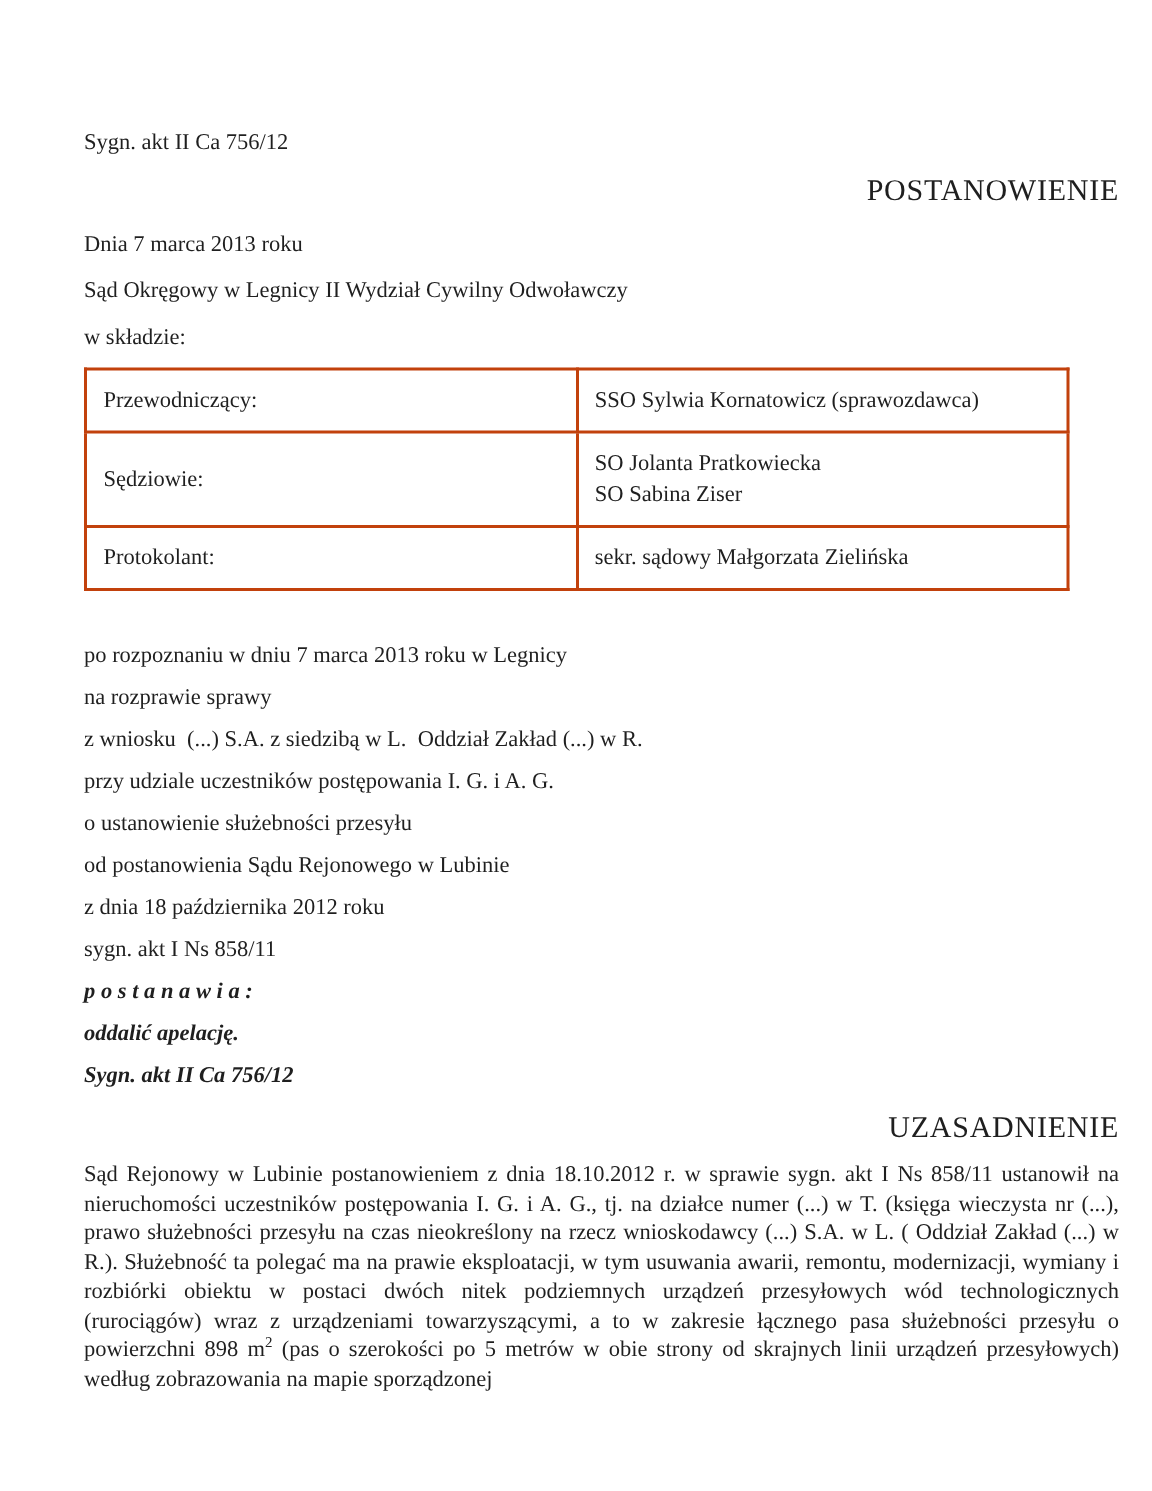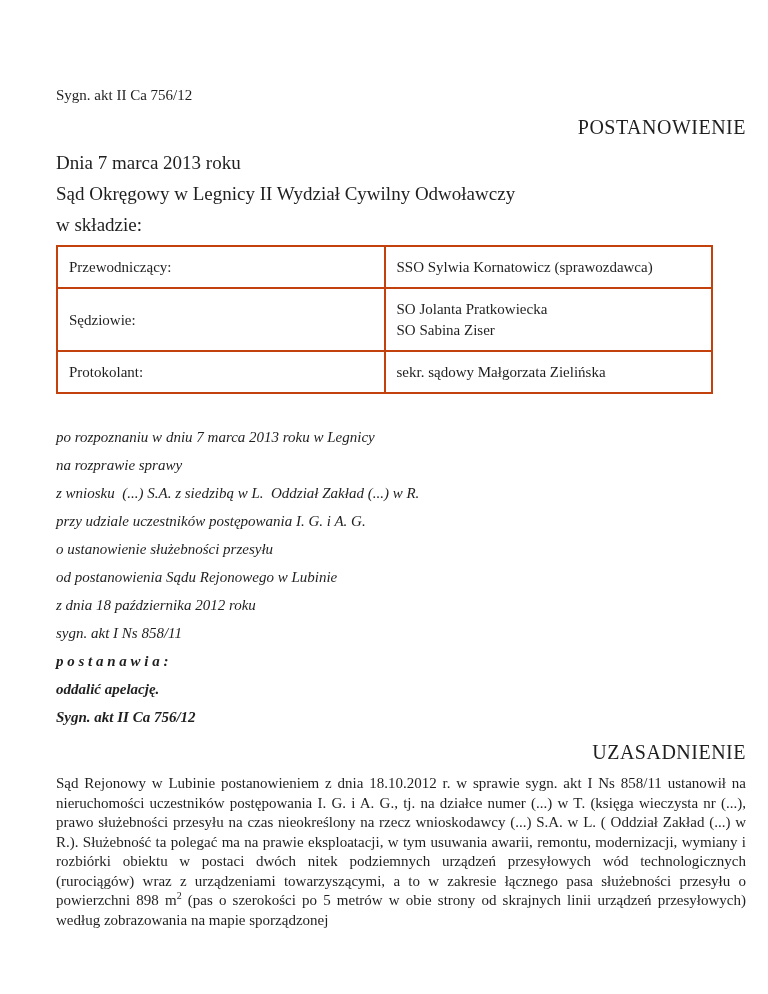--- a/index.html
+++ b/index.html
@@ -23,21 +23,21 @@
   }
   .doc-title {
     text-align: right;
     font-size: 20px;
     font-weight: 400;
     line-height: 34px;
     letter-spacing: 0.5px;
     margin-top: 6px;
   }
   .hline {
-    font-size: 19px;
+    font-size: 15px;
     line-height: 20px;
     margin-top: 11px;
     white-space: pre-wrap;
   }
   .hline.first { margin-top: 9px; }
   .panel-table {
     width: 657px;
     margin-top: 10px;
     border-collapse: collapse;
     table-layout: fixed;
@@ -56,21 +56,20 @@
     margin-top: 1px;
   }
   .recitals {
     margin-top: 33px;
   }
   .recital {
     font-size: 15px;
     line-height: 20px;
     margin-bottom: 8px;
     white-space: pre-wrap;
-    font-style: italic;
   }
   .bold-italic {
     font-weight: 700;
     font-style: italic;
   }
   .justification-title {
     margin-top: 1px;
   }
   .justification {
     margin-top: 5px;

